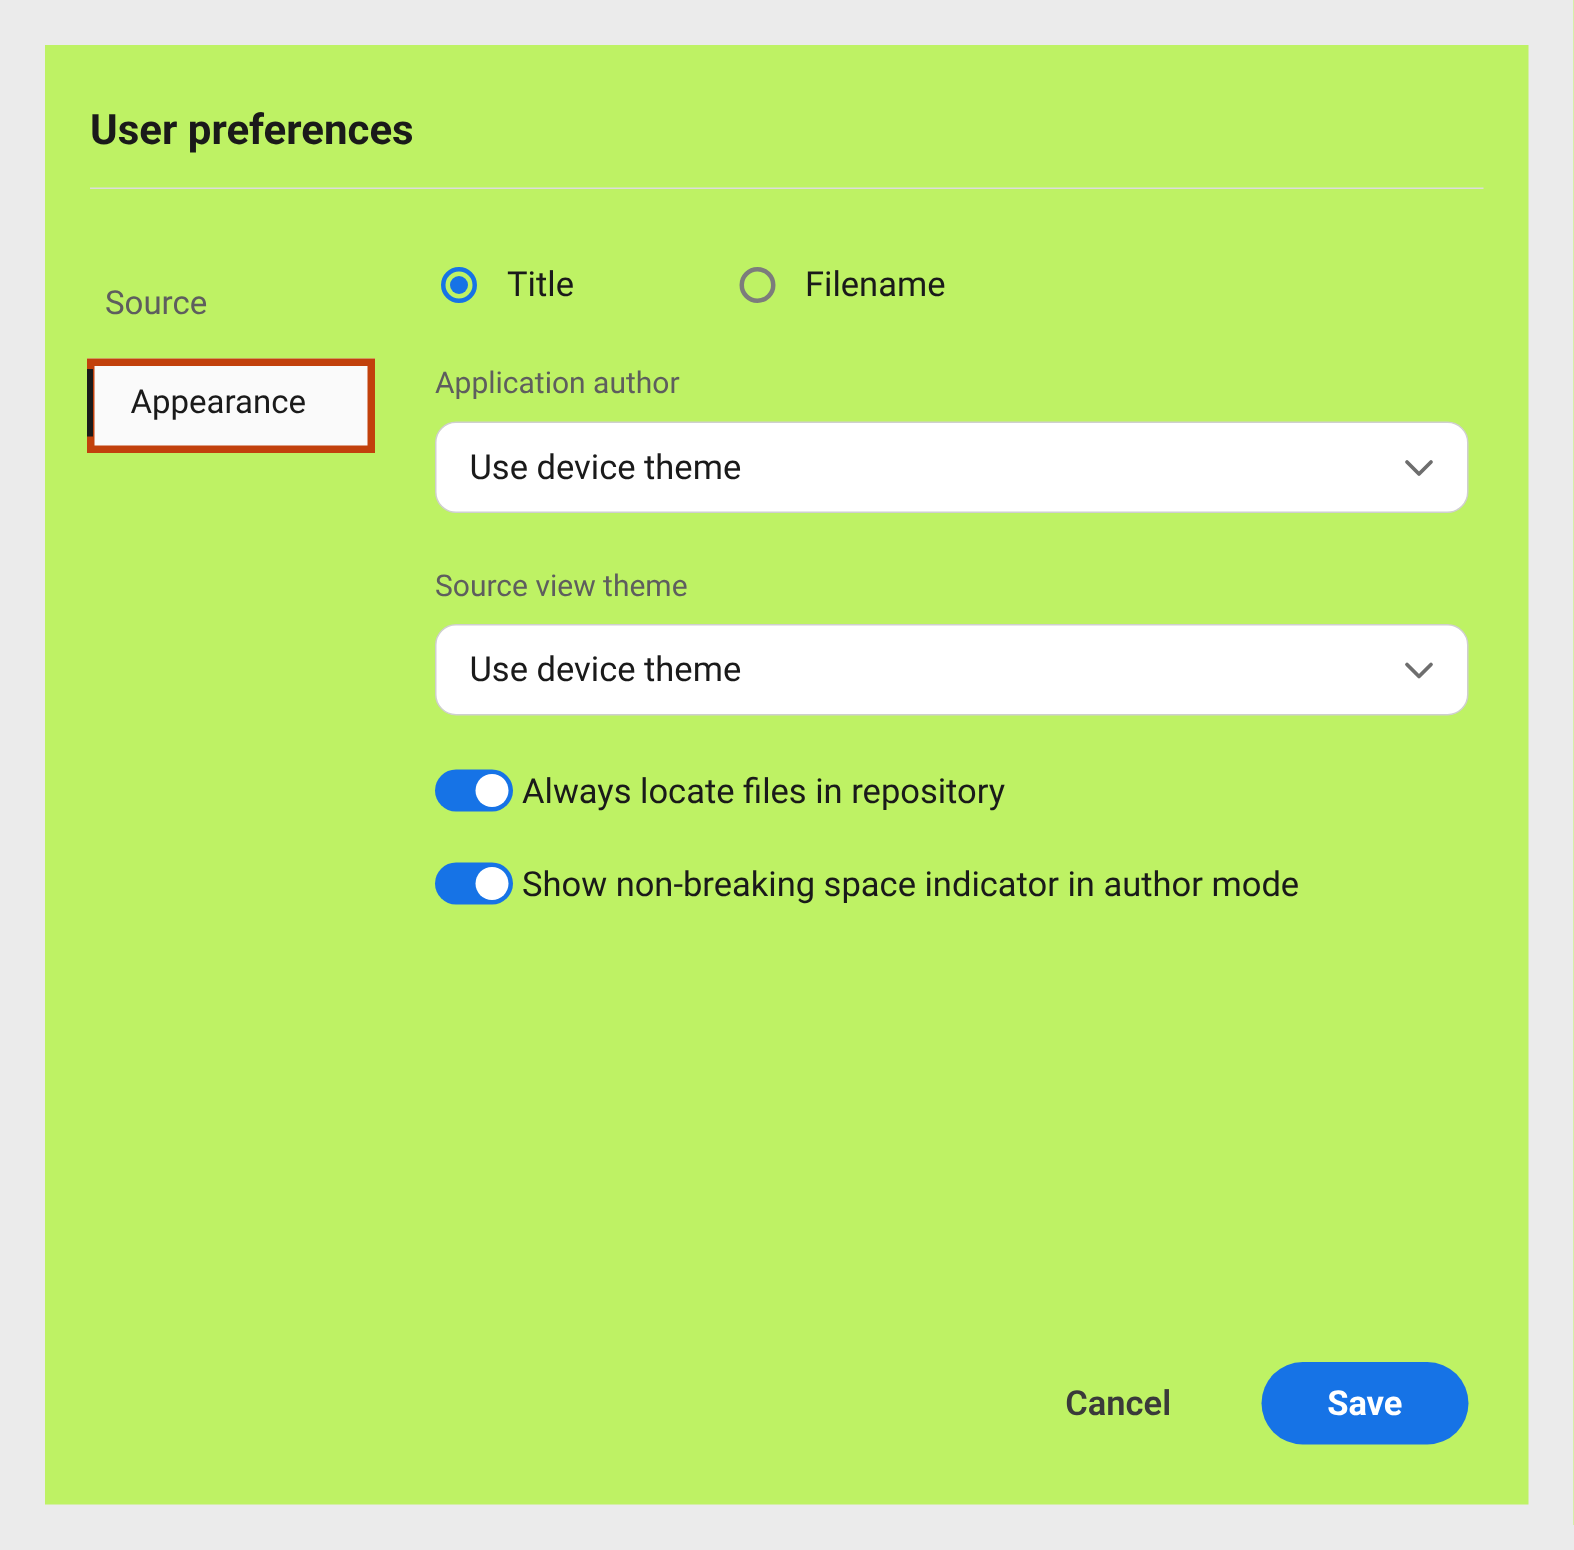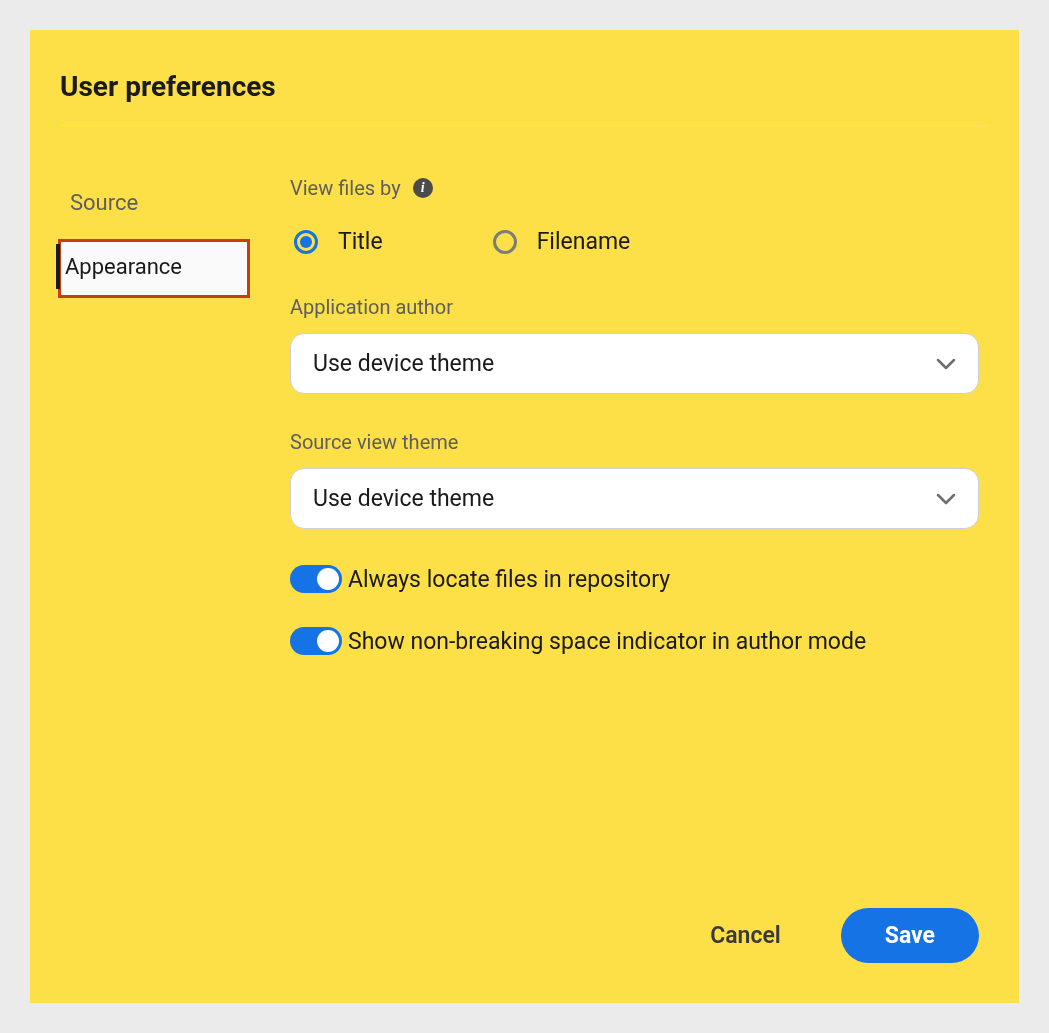--- a/index.html
+++ b/index.html
@@ -8,21 +8,21 @@
       padding: 0;
       font-family: -apple-system, BlinkMacSystemFont, "Segoe UI", Roboto, Helvetica, Arial, sans-serif;
     }
     body {
       background: #ebebeb;
       padding: 30px;
       width: 1049px;
       height: 1033px;
     }
     .panel {
-      background: #fde047;
+      background: #bef264;
       width: 100%;
       height: 100%;
       padding: 40px 30px 30px 10px;
       position: relative;
     }
     .title {
       font-size: 28px;
       font-weight: 700;
       color: #1a1a1a;
       margin-left: 20px;
@@ -48,22 +48,22 @@
     .sidebar-item {
       font-size: 22px;
       color: #5e5e5e;
       padding: 10px 10px 10px 10px;
       cursor: pointer;
       margin-bottom: 14px;
     }
     .sidebar-item.active {
       color: #1a1a1a;
       border-left: 4px solid #1a1a1a;
-      border: 3px solid #c2410c;
-      padding: 12px 8px 16px 4px;
+      border: 5px solid #c2410c;
+      padding: 12px 8px 16px 24px;
       margin-left: -2px;
       background: #fafafa;
     }
     .sidebar-item.active-marker {
       position: relative;
     }
     .sidebar-item.active-marker::before{
       content:"";
       position:absolute;
       left:-5px;
@@ -231,24 +231,20 @@
       <div class="sidebar-item">
         <span>Source</span>
       </div>
       <div class="sidebar-item active active-marker">
         <span>Appearance</span>
       </div>
     </div>
 
     <div class="main">
 
-      <div class="section-label">
-        <span>View files by</span>
-        <span class="info-icon">i</span>
-      </div>
 
       <div class="radio-row">
         <div class="radio-option">
           <span class="radio-circle checked"></span>
           <span class="radio-label">Title</span>
         </div>
         <div class="radio-option">
           <span class="radio-circle"></span>
           <span class="radio-label">Filename</span>
         </div>

